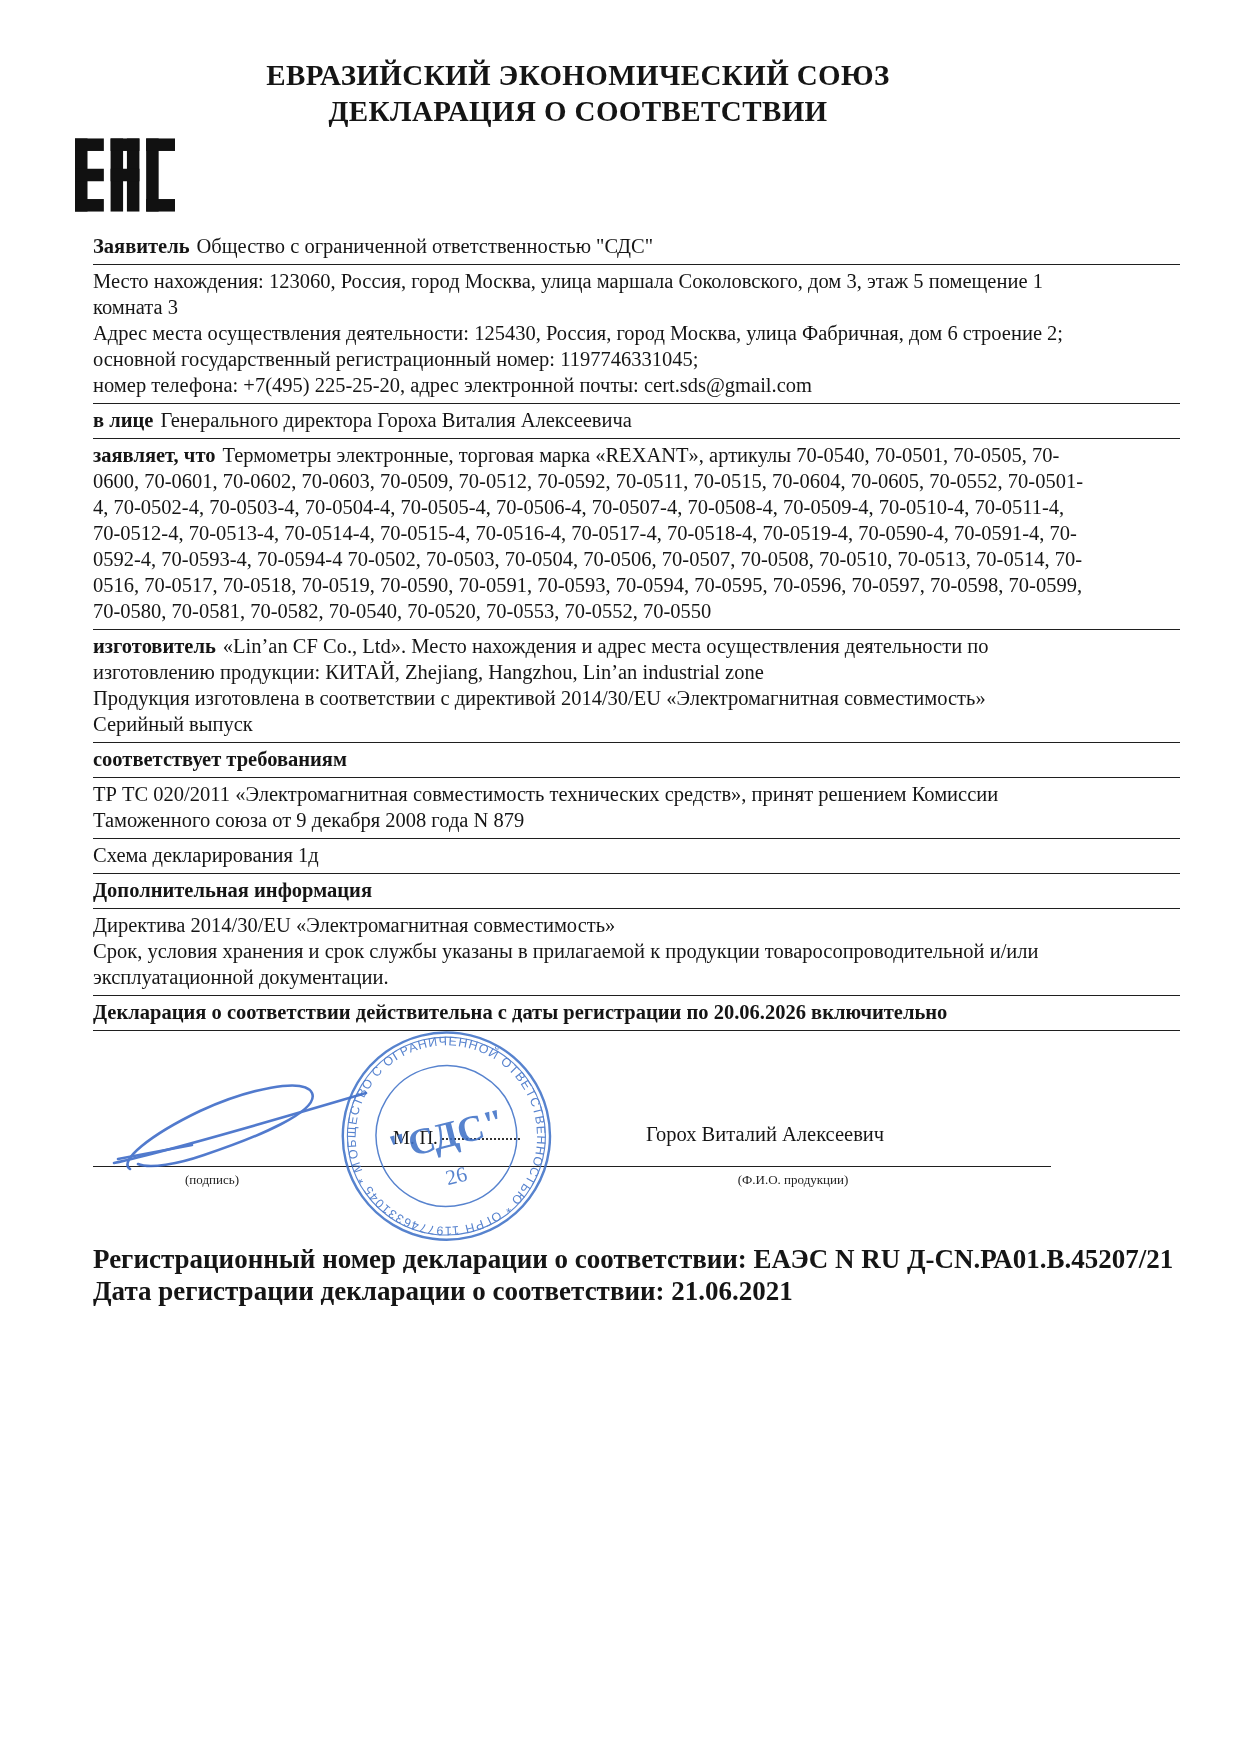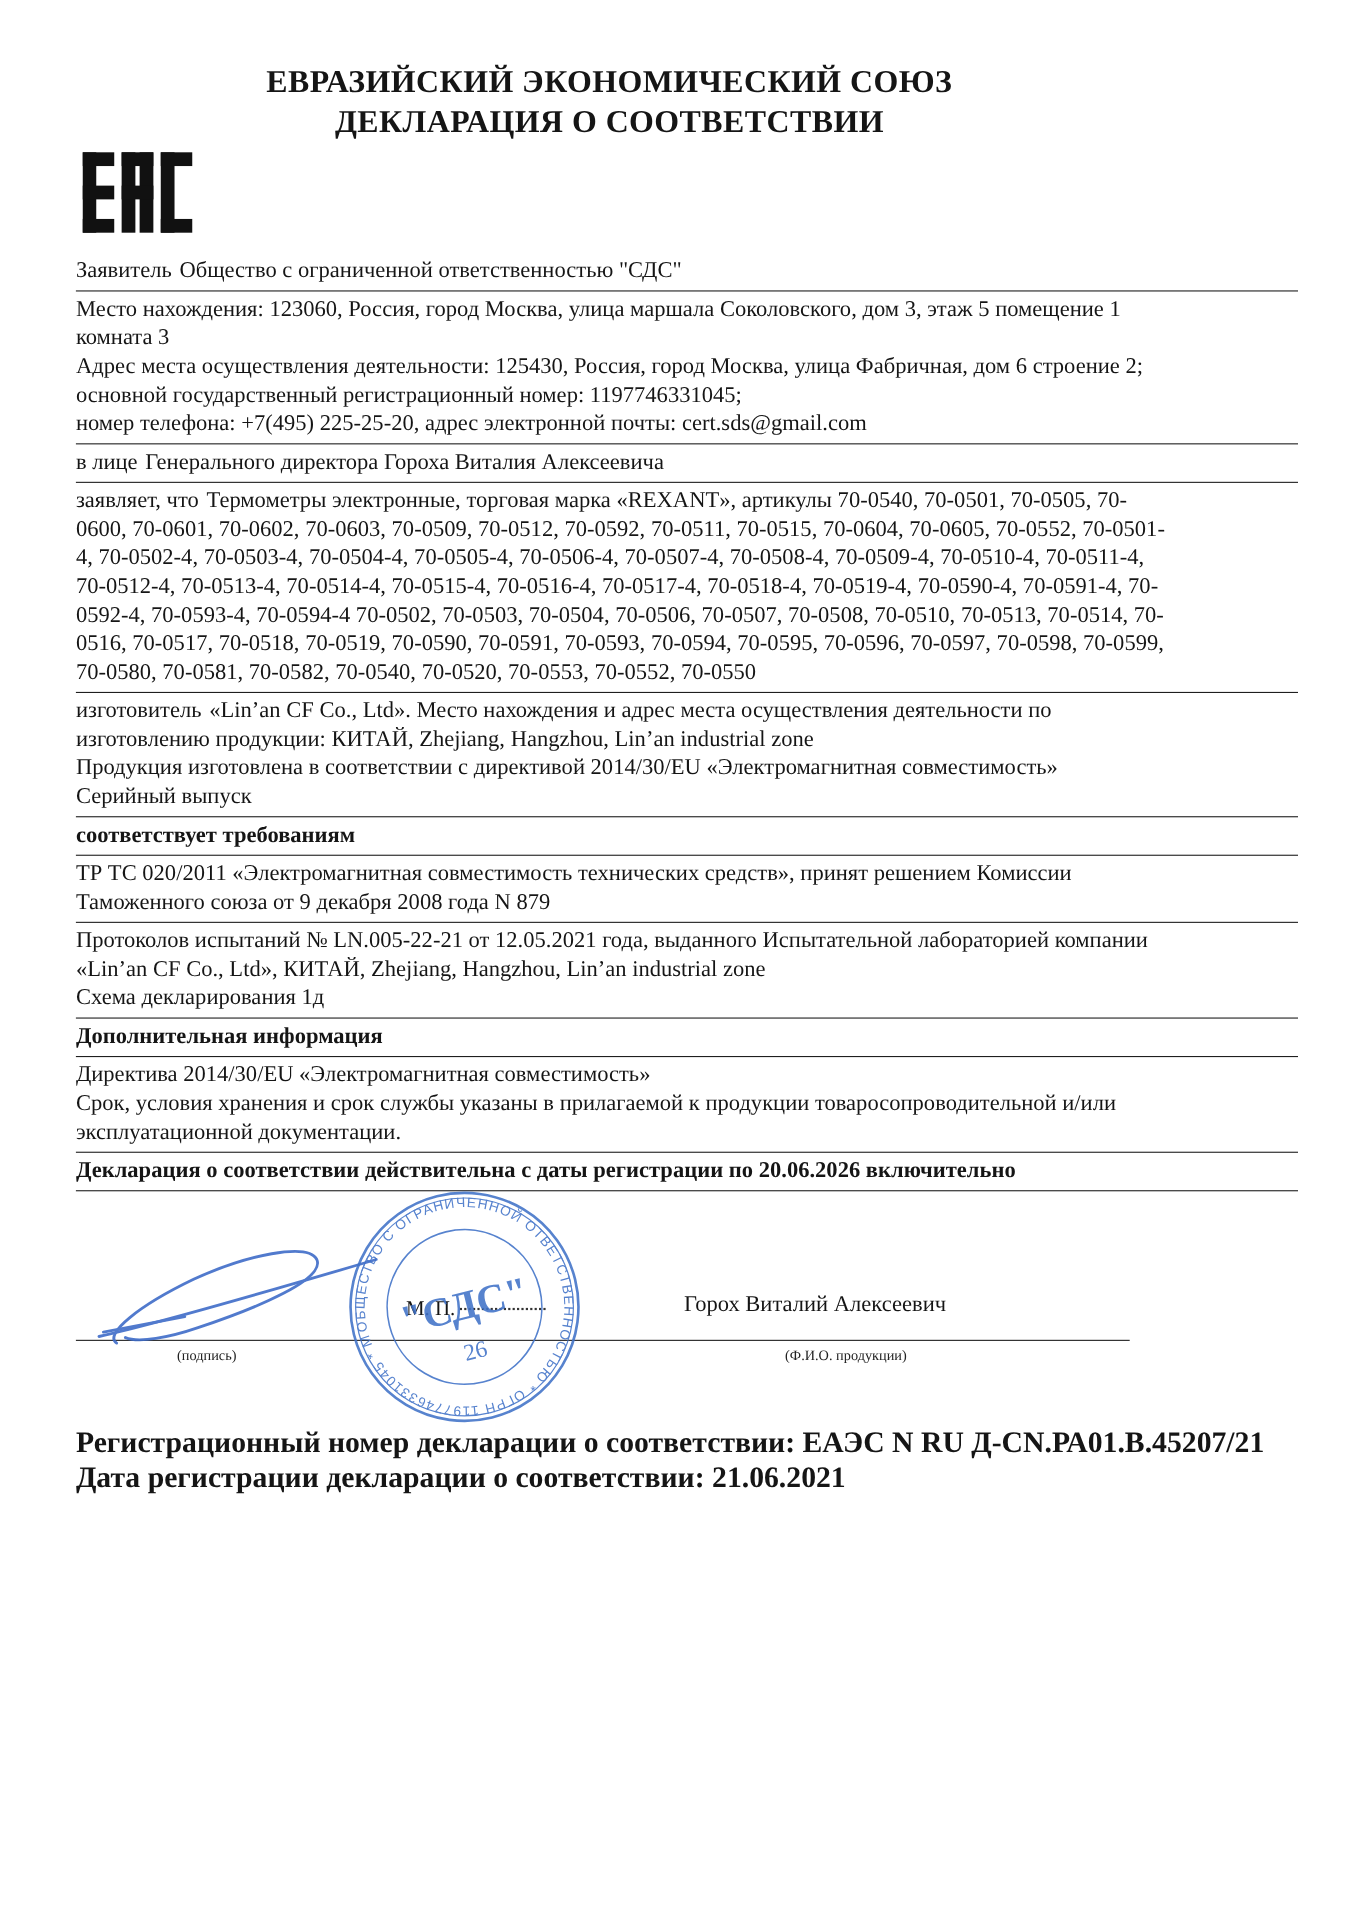--- a/index.html
+++ b/index.html
@@ -4,39 +4,39 @@
 <style>
   html,body{margin:0;padding:0;background:#ffffff;}
   .page{
     position:relative;
     width:1240px;height:1755px;
     background:#ffffff;
     font-family:"Liberation Serif","DejaVu Serif",serif;
     color:#151515;
     overflow:hidden;
   }
-  .inner{padding:58px 60px 0 69px;}
+  .inner{padding:58px 60px 0 93px;}
   .doc-title{
     width:970px;
     text-align:center;
     font-weight:bold;
     font-size:29px;
     line-height:1.24;
     letter-spacing:.4px;
   }
   .title-gap{height:100px;}
   .eac-logo{position:absolute;left:75px;top:138px;}
   .sec{
     border-bottom:1.6px solid #1f1f1f;
     padding:3px 0 5px 0;
     font-size:20.5px;
     line-height:26px;
   }
   .sec p{margin:0;max-width:1000px;}
-  .lbl{font-weight:normal;margin-right:7px;margin-top:24px;}
+  .lbl{font-weight:bold;margin-right:7px;margin-top:24px;}
   .bold{font-weight:bold;}
   .sig-area{position:relative;height:198px;font-size:20.5px;}
   .sig-scribble{position:absolute;left:15px;top:28px;z-index:1;}
   .mp{position:absolute;left:300px;top:96px;z-index:1;font-size:19px;}
   .mp-dots{display:inline-block;width:78px;border-bottom:2px dotted #333;vertical-align:4px;margin-left:4px;}
   .stamp-wrap{position:absolute;left:243px;top:-6px;z-index:2;transform:rotate(-14deg);opacity:.88;}
   .sig-name{position:absolute;left:472px;top:92px;width:400px;text-align:center;z-index:1;}
   .sig-rule{position:absolute;left:0;top:135px;width:958px;border-top:1.6px solid #1f1f1f;z-index:0;}
   .cap{position:absolute;top:141px;font-size:13px;color:#222;}
   .cap-sign{left:92px;font-family:Liberation Serif, serif;}
@@ -105,21 +105,20 @@
 
     <div class="sec">
       <p class="bold">соответствует требованиям</p>
     </div>
 
     <div class="sec">
       <p>ТР ТС 020/2011 «Электромагнитная совместимость технических средств», принят решением Комиссии Таможенного союза от 9 декабря 2008 года N 879</p>
     </div>
 
     <div class="sec">
-      <p>Протоколов испытаний № LN.005-22-21 от 12.05.2021 года, выданного Испытательной лабораторией компании «Lin’an CF Co., Ltd», КИТАЙ, Zhejiang, Hangzhou, Lin’an industrial zone</p>
       <p>Схема декларирования 1д</p>
     </div>
 
     <div class="sec">
       <p class="bold">Дополнительная информация</p>
     </div>
 
     <div class="sec">
       <p>Директива 2014/30/EU «Электромагнитная совместимость»</p>
       <p>Срок, условия хранения и срок службы указаны в прилагаемой к продукции товаросопроводительной и/или эксплуатационной документации.</p>

